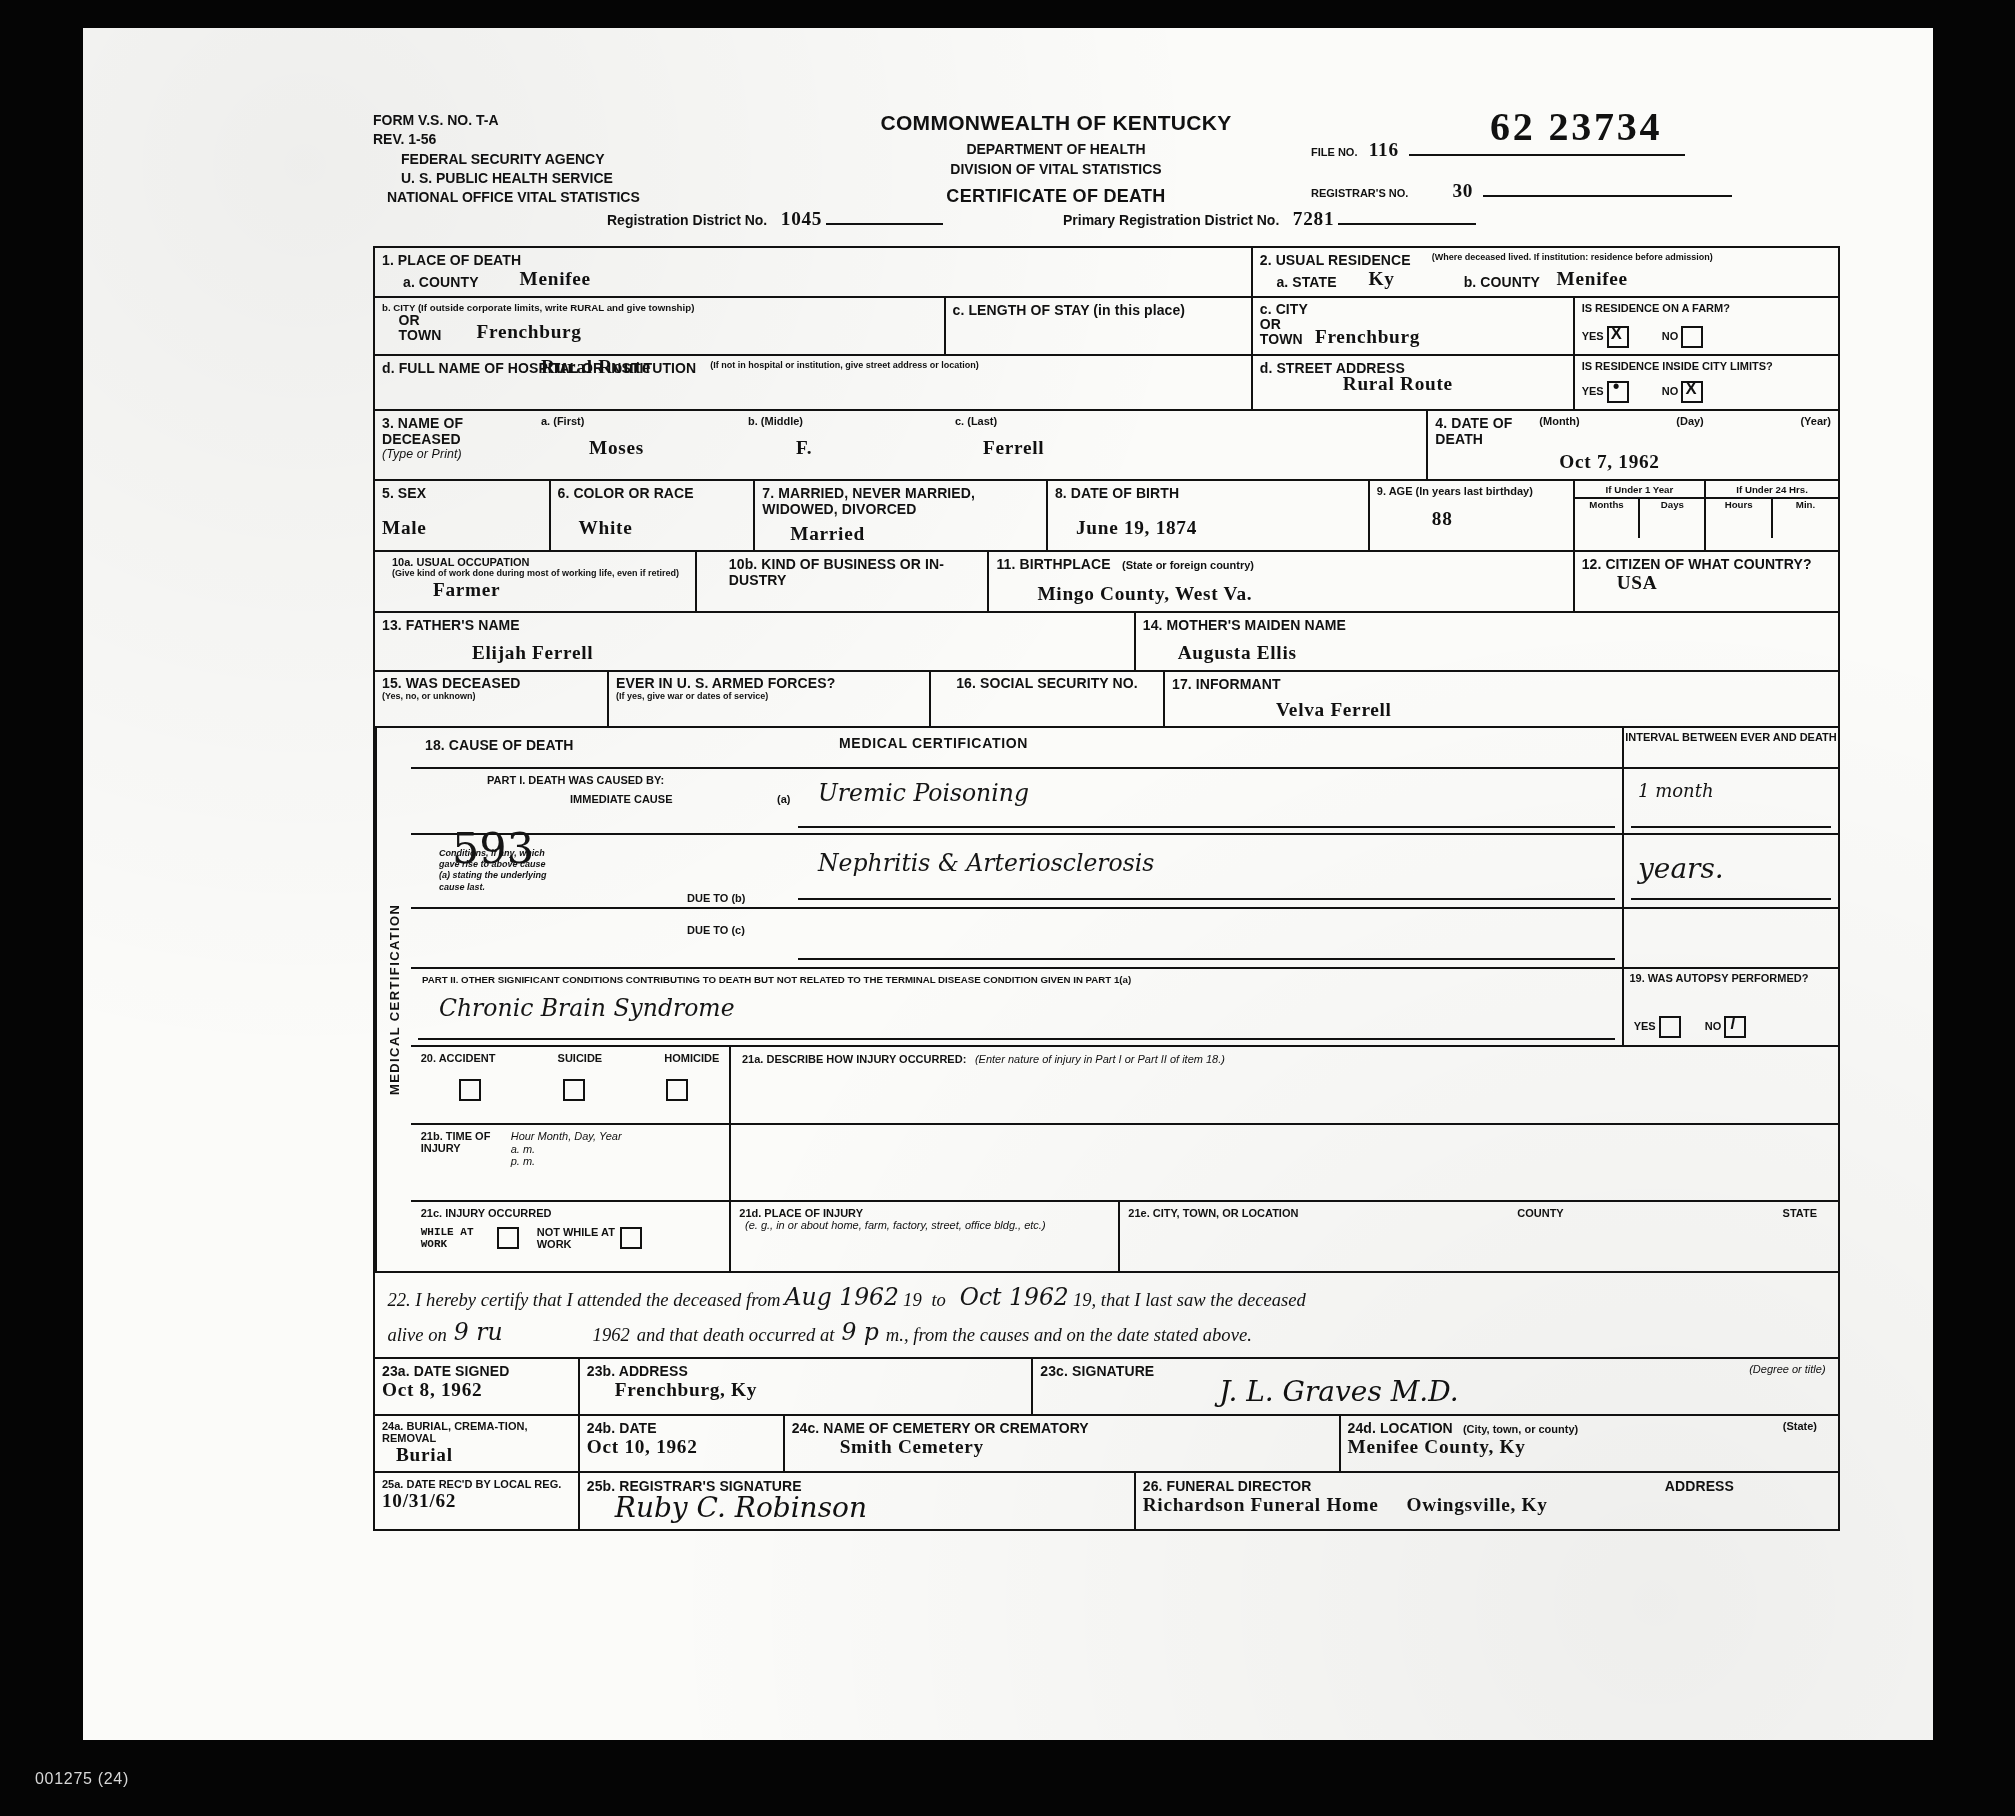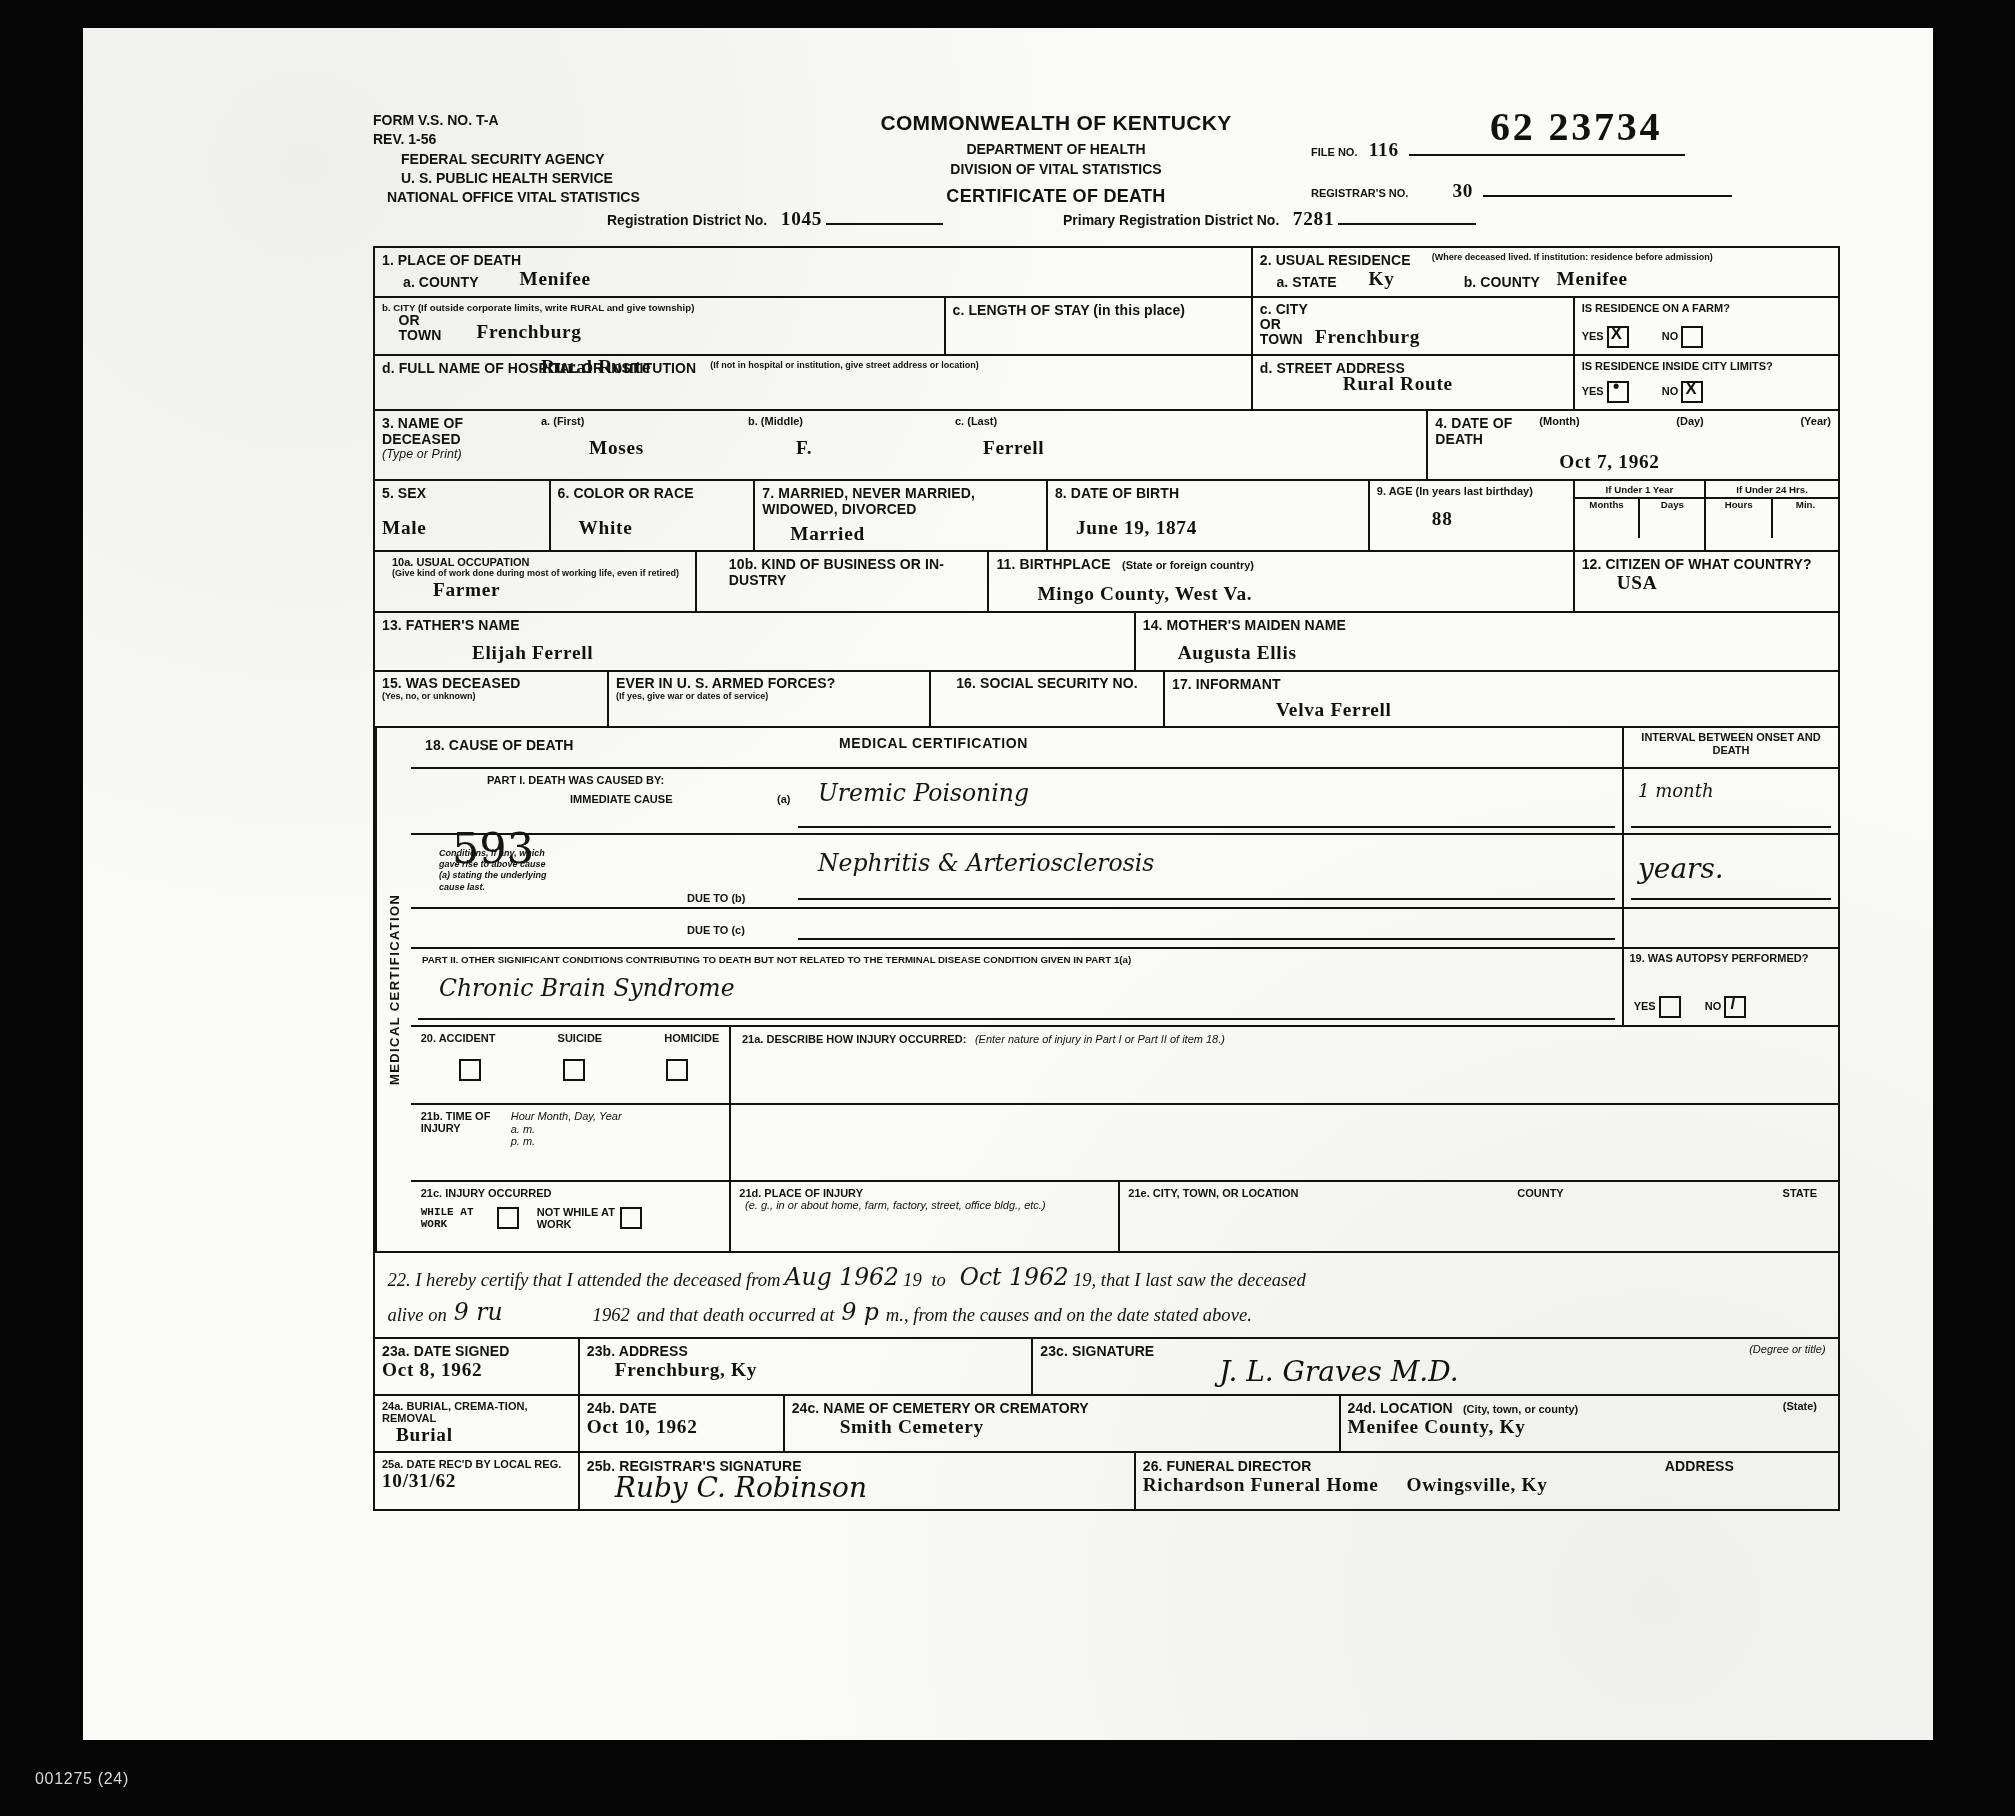--- a/index.html
+++ b/index.html
@@ -330,21 +330,21 @@
         <div class="row">
           <div class="cell medbar" style="width:36px;padding:0;">MEDICAL CERTIFICATION</div>
           <div class="cell" style="flex:1;padding:0;border-right:none;">
 
             <div style="display:flex;border-bottom:2.1px solid #111;">
               <div style="flex:1;position:relative;height:39px;">
                 <div class="lbl" style="position:absolute;left:14px;top:8.3px;">18. CAUSE OF DEATH</div>
                 <div class="lbl" style="position:absolute;left:428px;top:7px;letter-spacing:0.7px;">MEDICAL CERTIFICATION</div>
               </div>
               <div style="width:214px;border-left:2.1px solid #111;">
-                <div class="lbl-sm" style="text-align:center;padding-top:2.8px;line-height:1.2;">INTERVAL BETWEEN ONSET AND DEATH</div>
+                <div class="lbl-sm" style="text-align:center;padding-top:2.8px;line-height:1.2;">INTERVAL BETWEEN EVER AND DEATH</div>
               </div>
             </div>
 
             <div style="display:flex;border-bottom:2.1px solid #111;">
               <div style="flex:1;position:relative;height:64px;">
                 <div class="lbl-sm" style="position:absolute;left:76px;top:4.1px;">PART I. DEATH WAS CAUSED BY:</div>
                 <div class="lbl-sm" style="position:absolute;left:159px;top:23.5px;">IMMEDIATE CAUSE</div>
                 <div class="lbl-sm" style="position:absolute;left:366px;top:23.5px;">(a)</div>
                 <div class="script" style="position:absolute;left:407px;top:9.7px;">Uremic Poisoning</div>
                 <div style="position:absolute;left:387px;right:7px;bottom:5.5px;border-bottom:2.1px solid #111;"></div>
@@ -363,21 +363,21 @@
                 <div class="script" style="position:absolute;left:407px;top:14px;">Nephritis &amp; Arteriosclerosis</div>
                 <div style="position:absolute;left:387px;right:7px;bottom:7px;border-bottom:2.1px solid #111;"></div>
               </div>
               <div style="width:214px;border-left:2.1px solid #111;position:relative;">
                 <div class="script-sm" style="position:absolute;left:14px;top:16.6px;font-size:28px;">years.</div>
                 <div style="position:absolute;left:7px;right:7px;bottom:7px;border-bottom:2.1px solid #111;"></div>
               </div>
             </div>
 
             <div style="display:flex;border-bottom:2.1px solid #111;">
-              <div style="flex:1;position:relative;height:38px;text-align:right;">
+              <div style="flex:1;position:relative;height:58px;text-align:right;">
                 <div class="lbl-sm" style="position:absolute;left:276px;top:15px;">DUE TO (c)</div>
                 <div class="script" style="position:absolute;left:407px;top:2.8px;"></div>
                 <div style="position:absolute;left:387px;right:7px;bottom:7px;border-bottom:2.1px solid #111;"></div>
               </div>
               <div style="width:214px;border-left:2.1px solid #111;position:relative;">
                 <div class="script-sm" style="position:absolute;left:14px;top:8.3px;"></div>
               </div>
             </div>
 
             <div style="display:flex;border-bottom:2.1px solid #111;">

